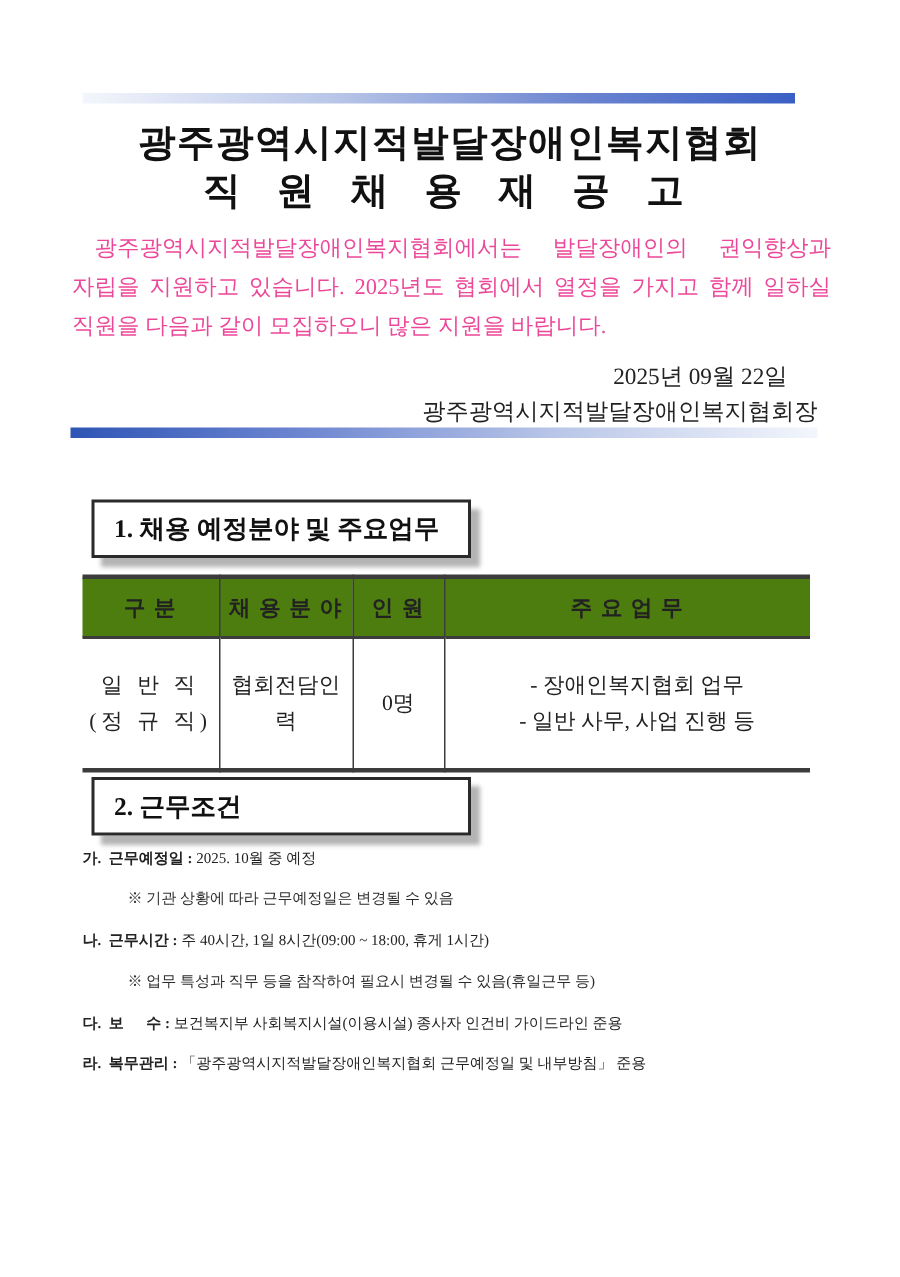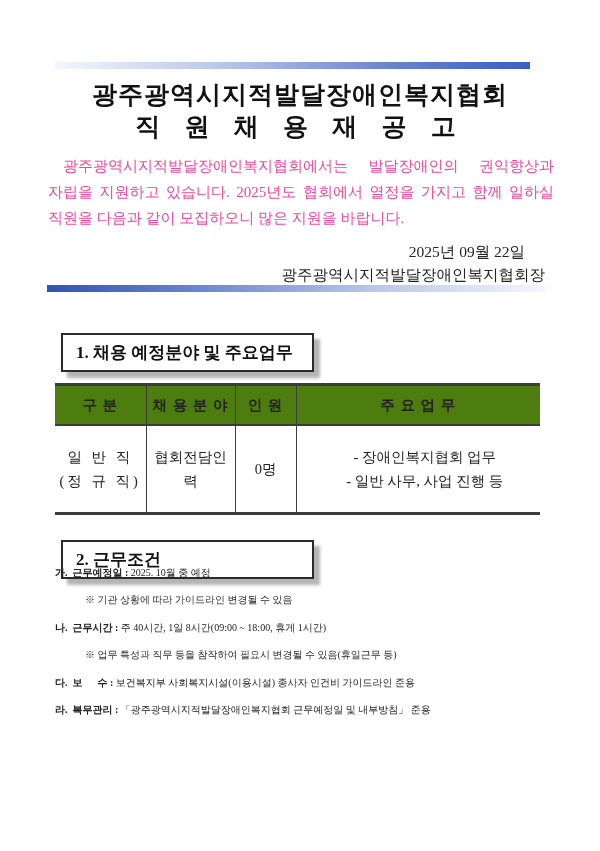--- a/index.html
+++ b/index.html
@@ -46,21 +46,21 @@
     width:224px;
     border:2px solid #2a2a2a;
     background:#ffffff;
     padding:6px 12px 6px 13px;
     font-size:17px;font-weight:bold;color:#111;
     box-shadow:6px 6px 3px #b4b4b4;
     white-space:nowrap;
     margin-left:13px;
   }
   .sec-box.one{top:333px;}
-  .sec-box.two{top:540px;}
+  .sec-box.two{top:518px;}
   
   .recruit-table{
     position:absolute;left:55px;top:383px;width:485px;
     border-collapse:collapse;table-layout:fixed;
     font-size:14.5px;color:#222;
     border-top:3px solid #3c3c3c;
     border-bottom:3px solid #3c3c3c;
   }
   .recruit-table th{
     background:#4d7c0f;
@@ -140,21 +140,21 @@
     </tbody>
   </table>
 
   <div class="sec-box two">2. 근무조건</div>
 
   <div class="work-list">
 
     <div class="w-item">
       <span class="lbl">가.</span><span class="ttl">근무예정일</span><span class="sep"> : </span><span class="val">2025. 10월 중 예정</span>
     </div>
-    <div class="w-note">※ 기관 상황에 따라 가이드라인 변경될 수 있음</div>
+    <div class="w-note">※ 기관 상황에 따라 근무예정일은 변경될 수 있음</div>
 
     <div class="w-item">
       <span class="lbl">나.</span><span class="ttl">근무시간</span><span class="sep"> : </span><span class="val">주 40시간, 1일 8시간(09:00 ~ 18:00, 휴게 1시간)</span>
     </div>
     <div class="w-note">※ 업무 특성과 직무 등을 참작하여 필요시 변경될 수 있음(휴일근무 등)</div>
 
     <div class="w-item">
       <span class="lbl">다.</span><span class="ttl">보      수</span><span class="sep"> : </span><span class="val">보건복지부 사회복지시설(이용시설) 종사자 인건비 가이드라인 준용</span>
     </div>
 

